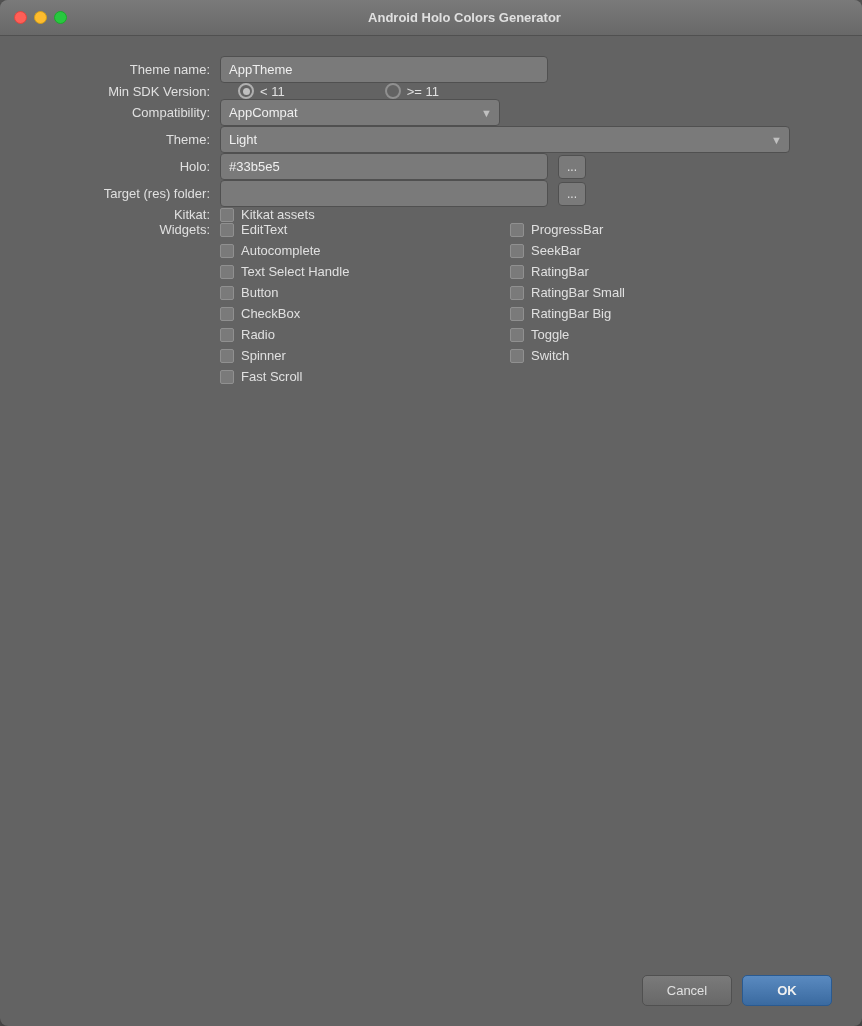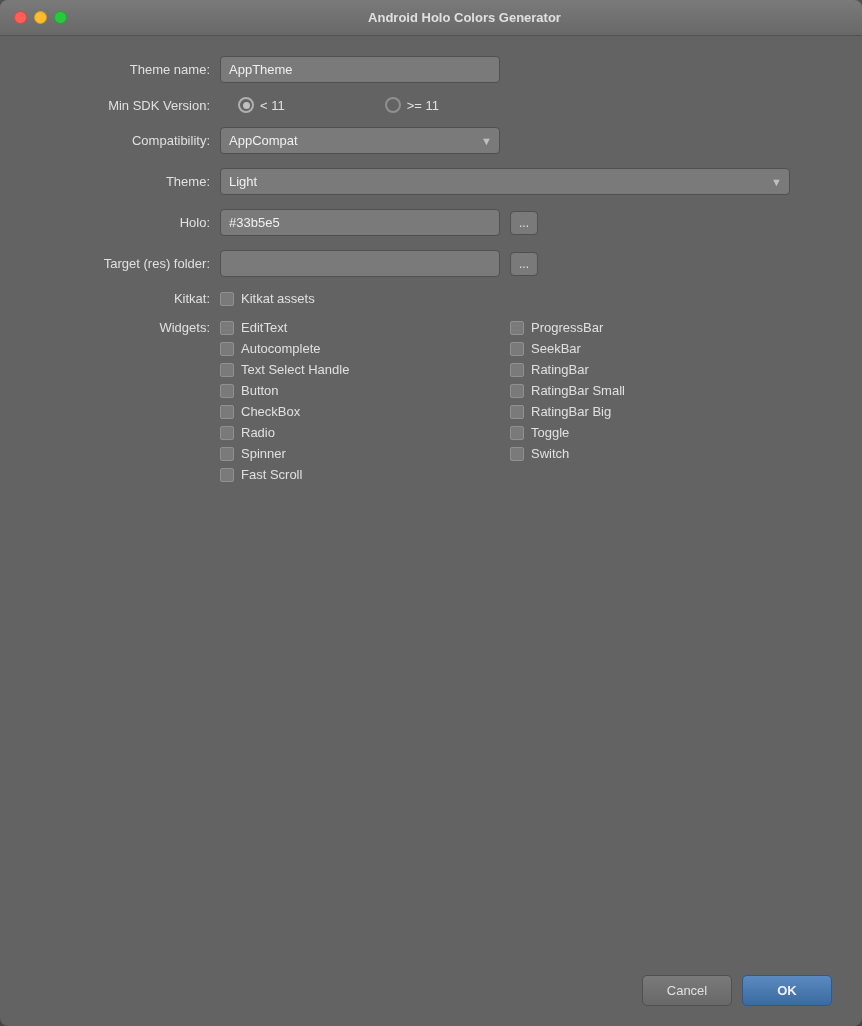--- a/index.html
+++ b/index.html
@@ -50,41 +50,40 @@
       text-align: center;
       color: #e0e0e0;
       font-size: 13px;
       font-weight: 600;
     }
     .content {
       padding: 20px 30px;
       flex: 1;
       display: flex;
       flex-direction: column;
-      gap: 14px;
     }
     .form-row {
       display: flex;
       align-items: center;
       gap: 10px;
     }
     .form-label {
       color: #e0e0e0;
       font-size: 13px;
       min-width: 180px;
       text-align: right;
     }
     .text-input {
       background: #7a7a7a;
       border: 1px solid #505050;
       border-radius: 4px;
       padding: 5px 8px;
       color: #f0f0f0;
       font-size: 13px;
-      width: 280px;
+      width: 328px;
       outline: none;
     }
     .browse-btn {
       background: #7a7a7a;
       border: 1px solid #505050;
       border-radius: 4px;
       color: #e0e0e0;
       padding: 4px 8px;
       cursor: pointer;
       font-size: 12px;

